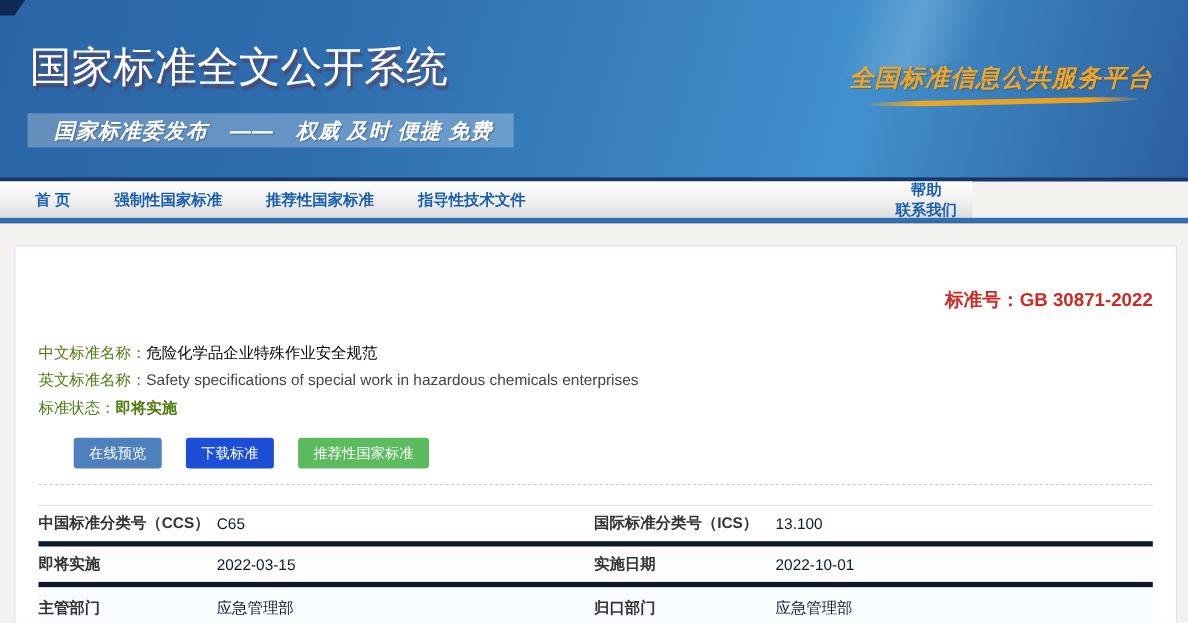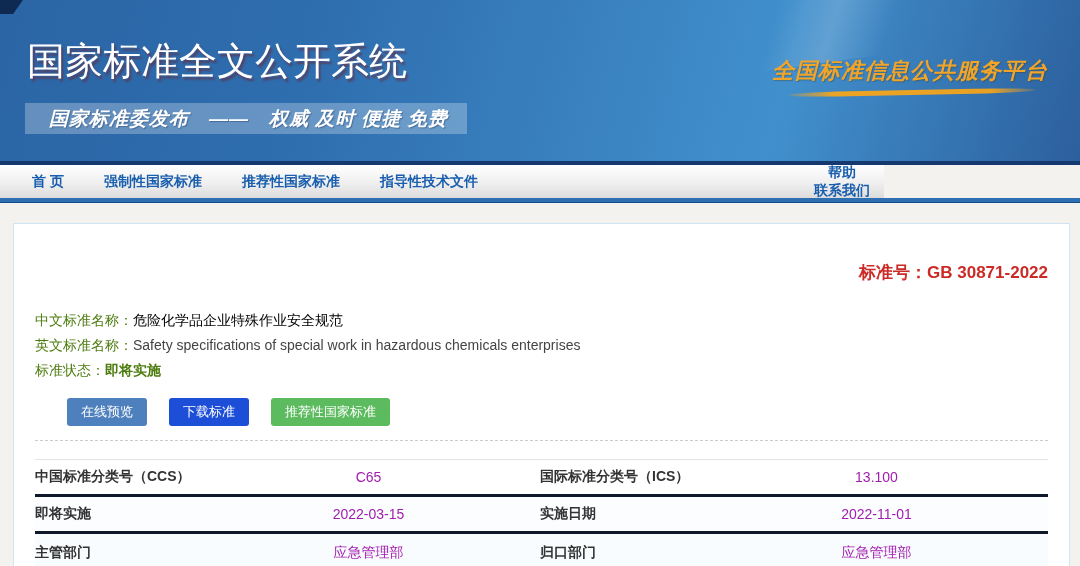--- a/index.html
+++ b/index.html
@@ -91,27 +91,27 @@
   }
   .btn-preview { background: #4d80bd; }
   .btn-download { background: #1d4ed8; }
   .btn-feedback { background: #5cbb5e; }
 
   .dashed-sep { margin-top: 14px; border-top: 1px dashed #cccccc; }
 
   .detail-table { margin-top: 18px; border-top: 1px solid #e3e3e3; }
   .detail-row {
     display: grid; grid-template-columns: 162px 343px 165px 1fr;
-    align-items: center; height: 37px; border-bottom: 3px solid #0f172a;
+    align-items: center; height: 37px; border-bottom: 5px solid #0f172a;
     font-size: 14px; white-space: nowrap;
   }
   .detail-row:nth-child(2) { background: #fbfdfe; }
   .detail-row:nth-child(3) { background: #f9fcfe; border-bottom: none; }
   .detail-label { font-weight: bold; color: #333333; }
-  .detail-value { color: #a21caf; text-align: center; }
+  .detail-value { color: #0f172a; }
 </style>
 </head>
 <body>
 
 <div class="header">
   <div class="corner-dark"></div>
   <div class="streak"></div>
   <div class="site-title">国家标准全文公开系统</div>
   <div class="banner-strip">
     <span class="banner-text">国家标准委发布　——　权威 及时 便捷 免费</span>
@@ -169,21 +169,21 @@
       <div class="detail-row">
         <span class="detail-label">中国标准分类号（CCS）</span>
         <span class="detail-value">C65</span>
         <span class="detail-label">国际标准分类号（ICS）</span>
         <span class="detail-value">13.100</span>
       </div>
       <div class="detail-row">
         <span class="detail-label">即将实施</span>
         <span class="detail-value">2022-03-15</span>
         <span class="detail-label">实施日期</span>
-        <span class="detail-value">2022-11-01</span>
+        <span class="detail-value">2022-10-01</span>
       </div>
       <div class="detail-row">
         <span class="detail-label">主管部门</span>
         <span class="detail-value">应急管理部</span>
         <span class="detail-label">归口部门</span>
         <span class="detail-value">应急管理部</span>
       </div>
     </div>
 
   </div>

